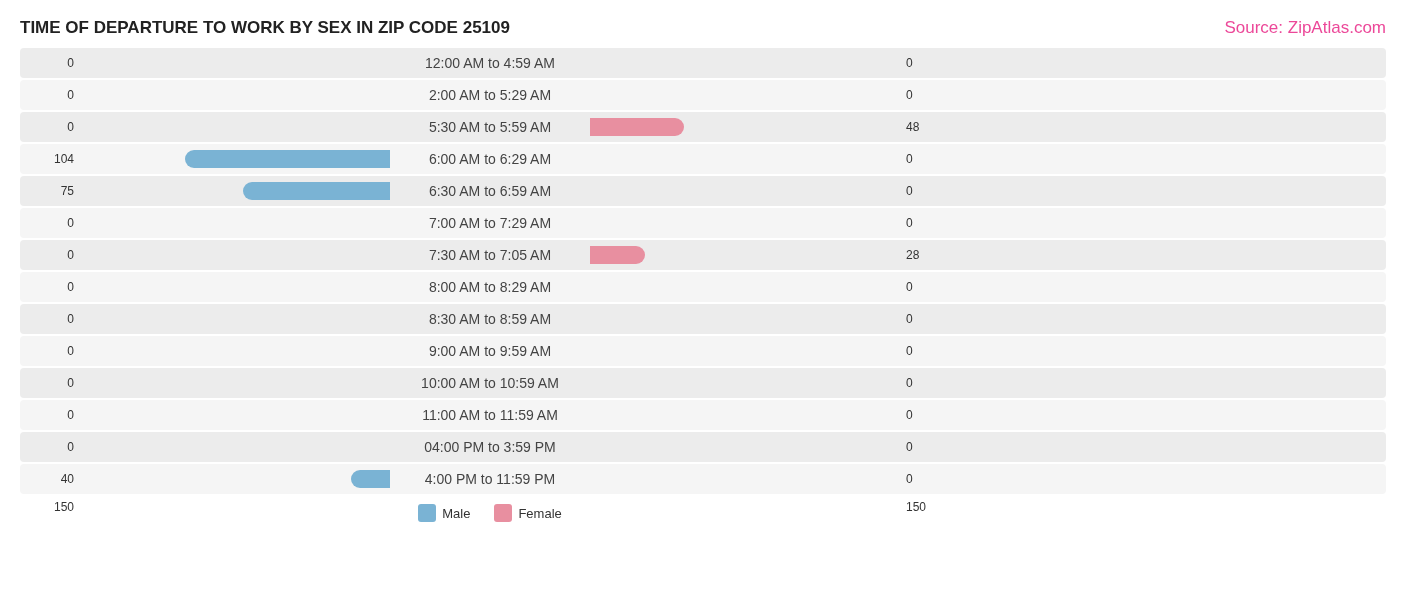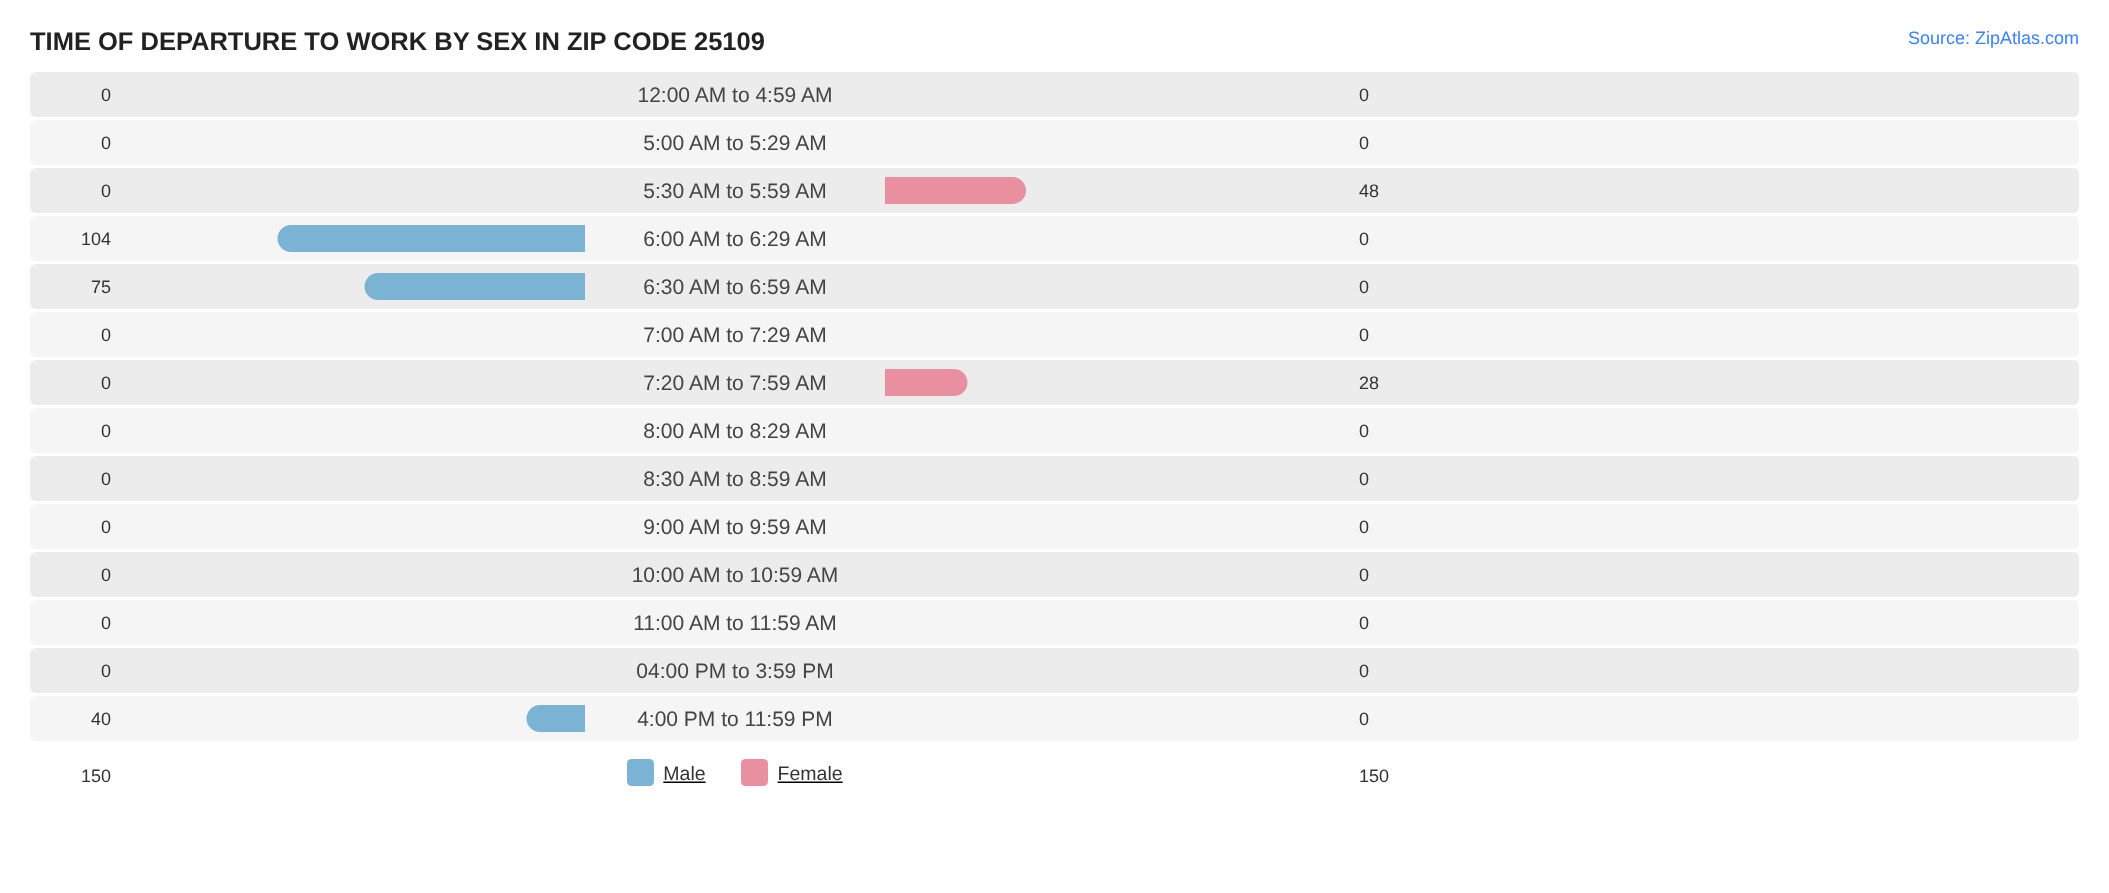--- a/index.html
+++ b/index.html
@@ -20,22 +20,22 @@
       font-size: 17px;
       font-weight: bold;
       color: #222;
       margin-bottom: 10px;
       text-align: left;
     }
     .source-text {
       position: absolute;
       top: 18px;
       right: 20px;
-      font-size: 12px;
-      color: #3b82f6;
+      font-size: 17px;
+      color: #ec4899;
     }
     .bars-area {
       position: relative;
       width: 100%;
     }
     .row {
       display: flex;
       align-items: center;
       height: 30px;
       margin-bottom: 2px;
@@ -88,36 +88,35 @@
     .right-val {
       width: 60px;
       text-align: left;
       font-size: 12px;
       color: #333;
       padding-left: 6px;
       flex-shrink: 0;
     }
     .axis-row {
       display: flex;
-      align-items: flex-end;
+      align-items: flex-start;
       height: 24px;
       margin-top: 6px;
     }
     .axis-left {
       width: 60px;
       text-align: right;
       font-size: 12px;
       color: #333;
       padding-right: 6px;
     }
     .axis-spacer {
       width: 820px;
       display: flex;
       justify-content: center;
-      text-decoration: underline;
     }
     .axis-right {
       width: 60px;
       text-align: left;
       font-size: 12px;
       color: #333;
       padding-left: 6px;
     }
     .legend {
       display: flex;
@@ -156,21 +155,21 @@
     <div class="right-bar-container">
       <div class="right-bar" style="width:0px;background:transparent;"></div>
     </div>
     <div class="right-val">0</div>
   </div>
       <div class="row">
     <div class="left-val">0</div>
     <div class="left-bar-container">
       <div class="left-bar" style="width:0px;background:transparent;"></div>
     </div>
-    <div class="label-cell">5:00 AM to 5:29 AM</div>
+    <div class="label-cell">2:00 AM to 5:29 AM</div>
     <div class="right-bar-container">
       <div class="right-bar" style="width:0px;background:transparent;"></div>
     </div>
     <div class="right-val">0</div>
   </div>
       <div class="row">
     <div class="left-val">0</div>
     <div class="left-bar-container">
       <div class="left-bar" style="width:0px;background:transparent;"></div>
     </div>
@@ -211,21 +210,21 @@
     <div class="right-bar-container">
       <div class="right-bar" style="width:0px;background:transparent;"></div>
     </div>
     <div class="right-val">0</div>
   </div>
       <div class="row">
     <div class="left-val">0</div>
     <div class="left-bar-container">
       <div class="left-bar" style="width:0px;background:transparent;"></div>
     </div>
-    <div class="label-cell">7:20 AM to 7:59 AM</div>
+    <div class="label-cell">7:30 AM to 7:05 AM</div>
     <div class="right-bar-container">
       <div class="right-bar" style="width:55.06666666666667px;"></div>
     </div>
     <div class="right-val">28</div>
   </div>
       <div class="row">
     <div class="left-val">0</div>
     <div class="left-bar-container">
       <div class="left-bar" style="width:0px;background:transparent;"></div>
     </div>

